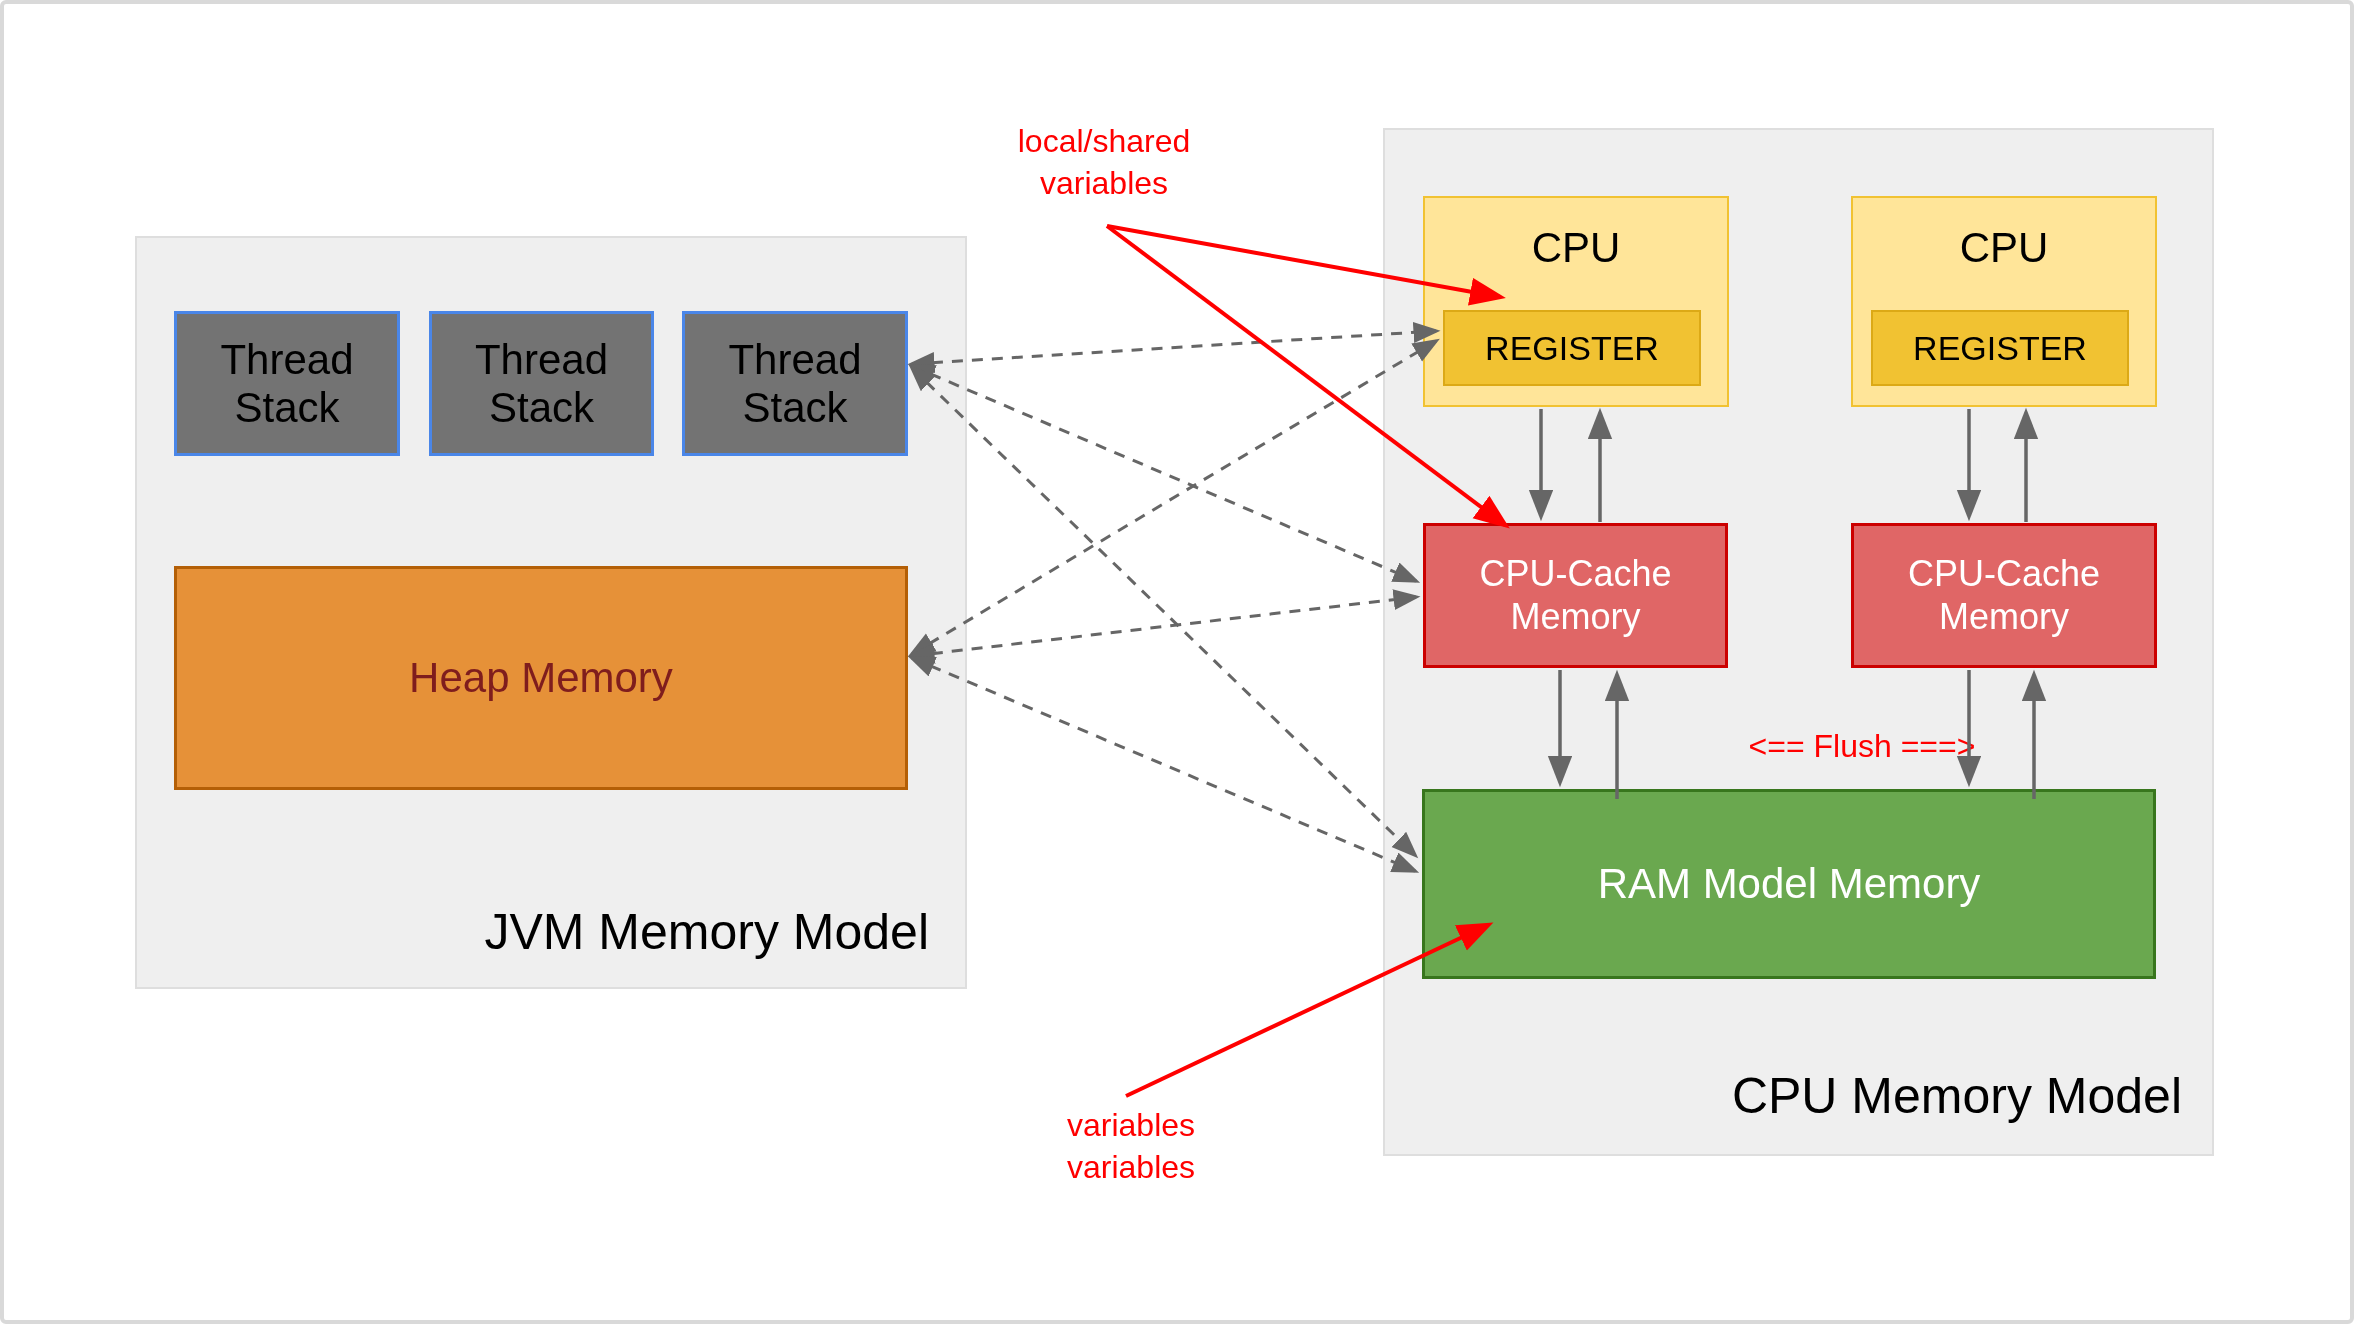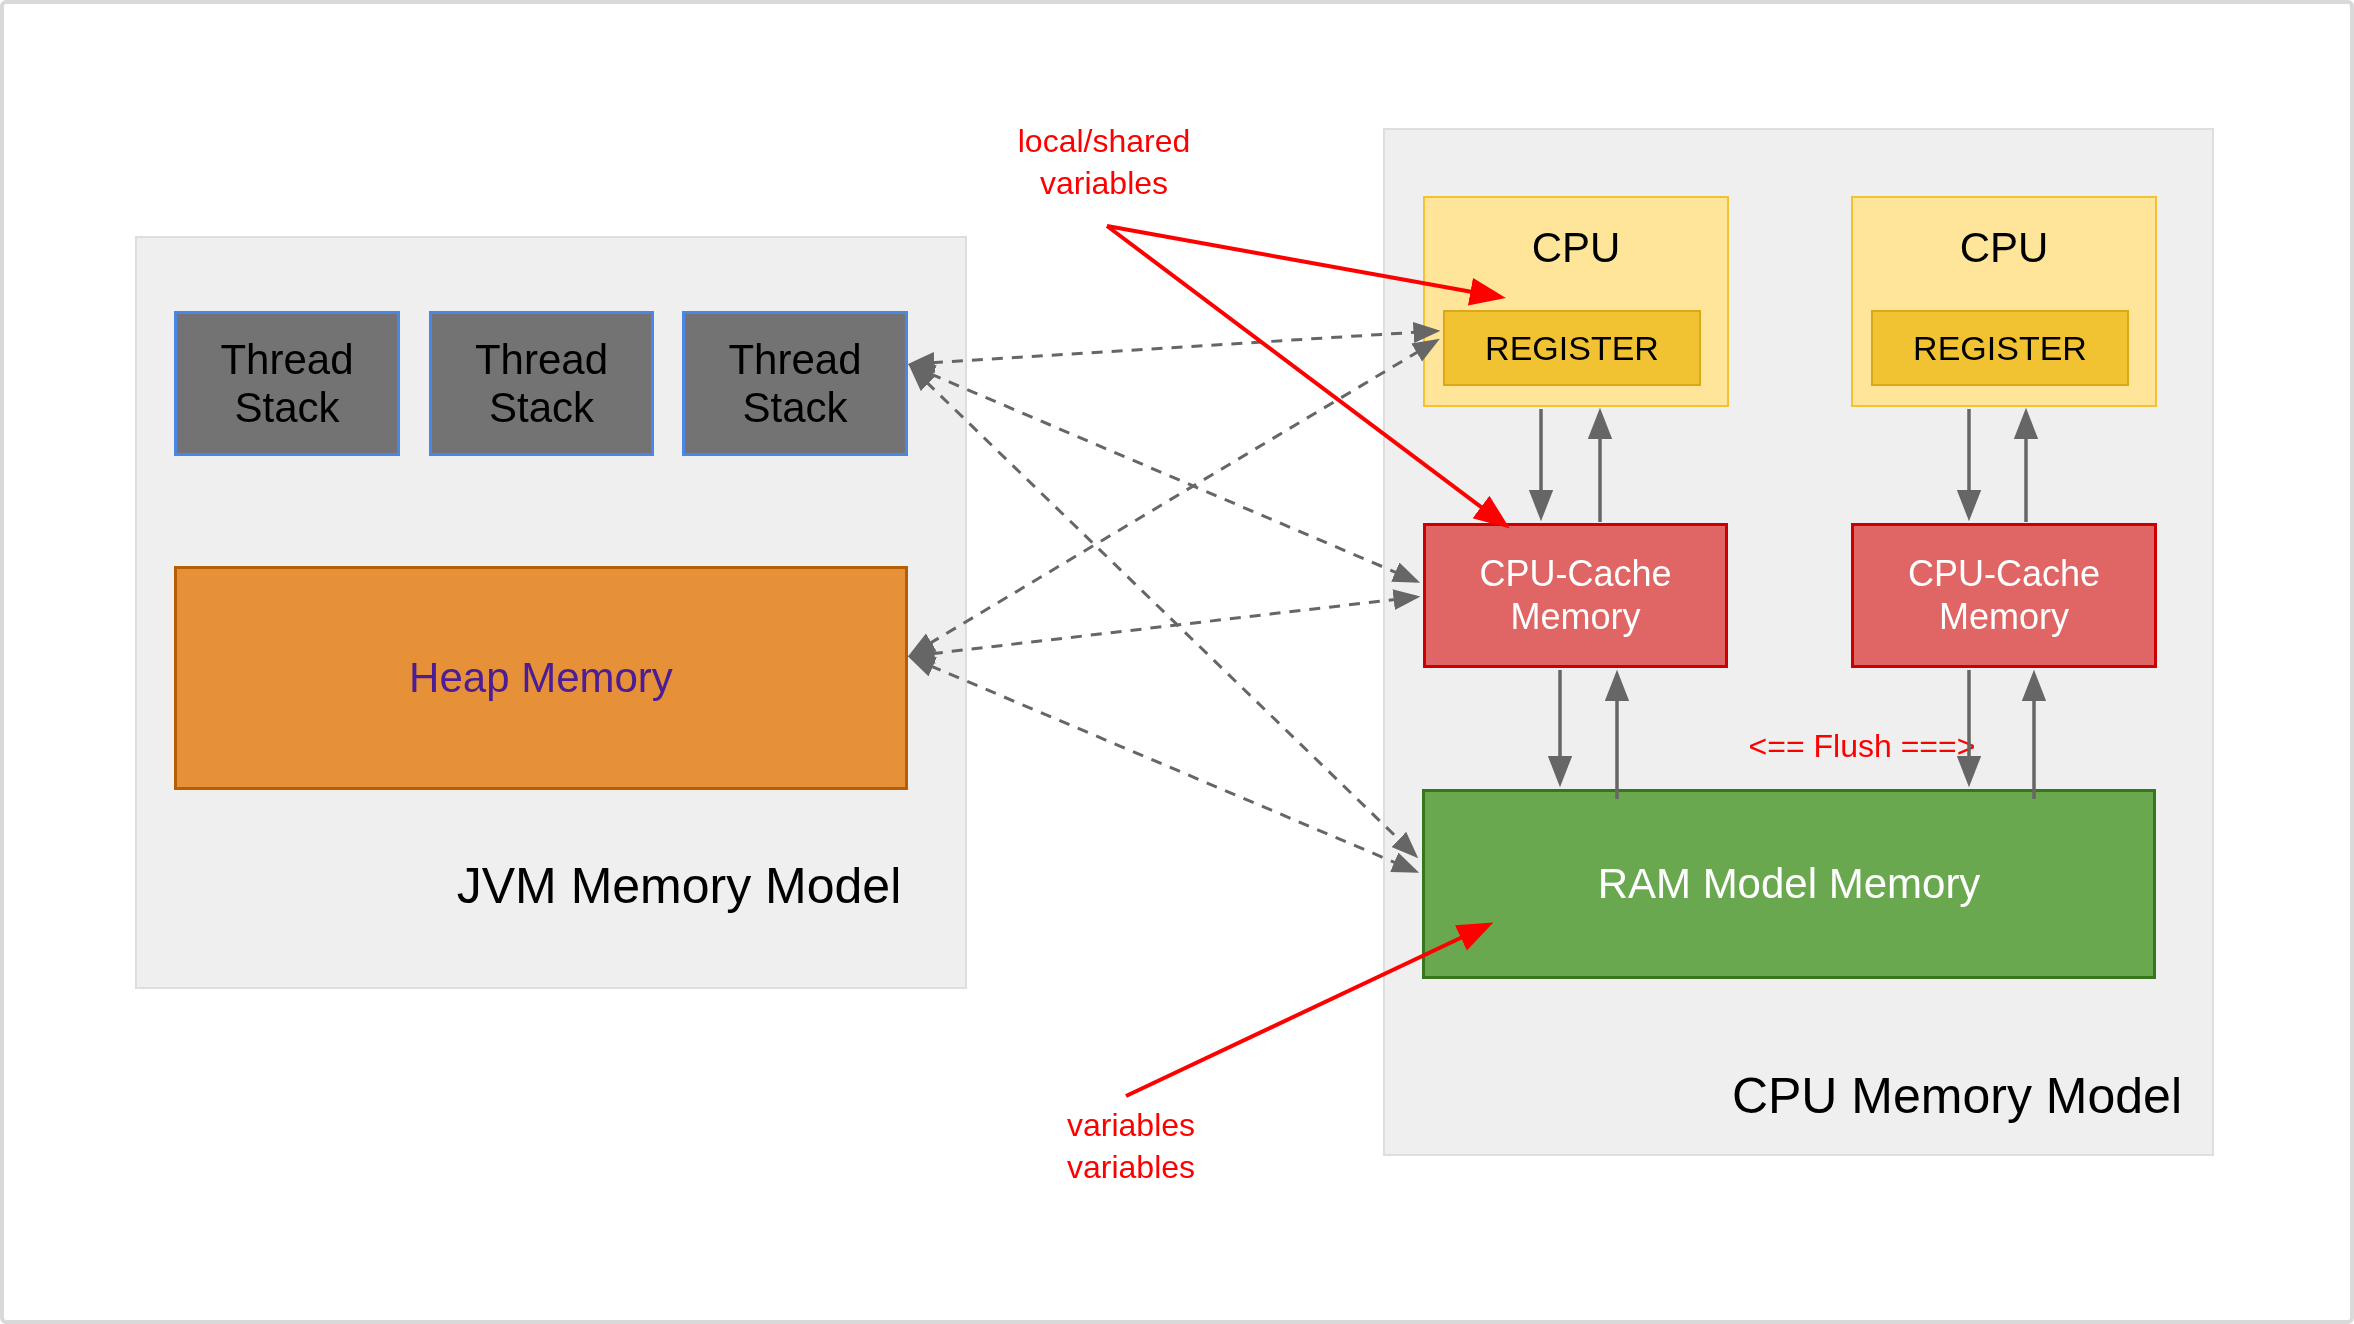--- a/index.html
+++ b/index.html
@@ -19,21 +19,21 @@
   }
   .thread-stack{
     background:#737373;border:3px solid #4a86e8;color:#000;
     font-size:42px;line-height:1.12;padding:16px 12px;
   }
   .ts1{left:170px;top:307px;width:226px;height:145px;}
   .ts2{left:425px;top:307px;width:225px;height:145px;}
   .ts3{left:678px;top:307px;width:226px;height:145px;}
   .heap{
     left:170px;top:562px;width:734px;height:224px;
-    background:#e69138;border:3px solid #b45f06;color:#4c1d95;font-size:42px;
+    background:#e69138;border:3px solid #b45f06;color:#7f1d1d;font-size:42px;
   }
   .cpu-box{
     background:#ffe599;border:2px solid #f1c232;color:#000;font-size:42px;
     align-items:flex-start;padding-top:26px;
   }
   .cpu1{left:1419px;top:192px;width:306px;height:211px;}
   .cpu2{left:1847px;top:192px;width:306px;height:211px;}
   .register{
     background:#f1c232;border:2px solid #dca916;color:#000;font-size:34px;margin-top:16px;
   }
@@ -45,21 +45,21 @@
   }
   .cache1{left:1419px;top:519px;width:305px;height:145px;}
   .cache2{left:1847px;top:519px;width:306px;height:145px;}
   .ram{
     left:1418px;top:785px;width:734px;height:190px;
     background:#6aa84f;border:3px solid #38761d;color:#fff;font-size:42px;
   }
   .panel-title{
     position:absolute;color:#000;font-size:50px;line-height:60px;text-align:right;
   }
-  .title-jvm{left:425px;top:852px;width:500px;text-align:center;}
+  .title-jvm{left:425px;top:898px;width:500px;}
   .title-cpu{left:1678px;top:1062px;width:500px;}
   .annot{
     position:absolute;color:#ff0000;font-size:32px;line-height:1.32;text-align:center;
   }
   .annot-local{left:950px;top:96px;width:300px;margin-top:20px;}
   .annot-volatile{left:1000px;top:1100px;width:254px;}
   .annot-flush{left:1708px;top:723px;width:300px;line-height:38px;}
   #edge-layer{
     position:absolute;left:0;top:0;width:2354px;height:1324px;
     pointer-events:none;z-index:5;

